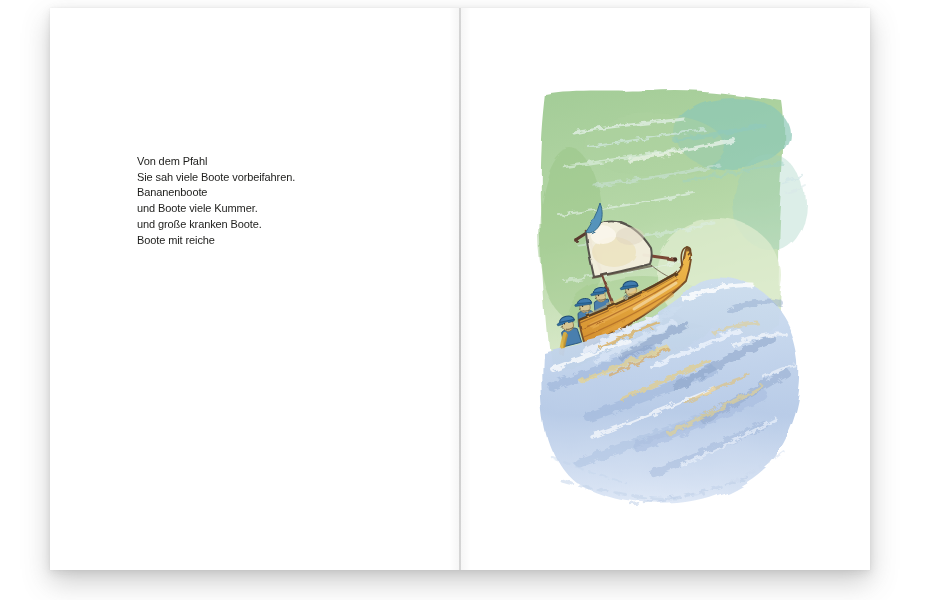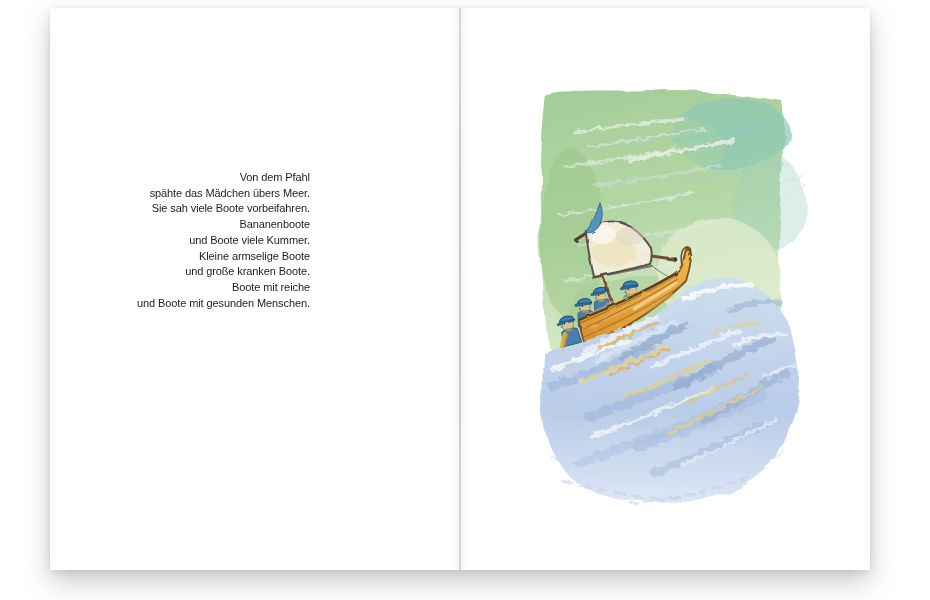--- a/index.html
+++ b/index.html
@@ -16,43 +16,39 @@
   .page.left::after{
     content:"";position:absolute;right:0;top:0;width:10px;height:100%;
     background:linear-gradient(to left, rgba(0,0,0,0.035), rgba(0,0,0,0));
   }
   .page.right::before{
     content:"";position:absolute;left:0;top:0;width:10px;height:100%;
     background:linear-gradient(to right, rgba(0,0,0,0.035), rgba(0,0,0,0));
   }
   .gutter{width:2px;height:100%;background:linear-gradient(to bottom,#d6d6d6,#c3c3c3 45%,#d6d6d6);}
   .poem{
-    position:absolute;left:87px;top:162px;
+    position:absolute;left:87px;top:146px;
     font-size:11px;line-height:15.7px;letter-spacing:-0.1px;color:#1d1d1b;
     white-space:nowrap;
-    text-align:right;
   }
   .illu{position:absolute;left:73px;top:77px;width:280px;height:430px;}
 </style>
 </head>
 <body>
 
 <div class="spread">
 
   <div class="page left">
     <div class="poem">
       <div>Von dem Pfahl</div>
-      <div>spähte das Mädchen übers Meer.</div>
       <div>Sie sah viele Boote vorbeifahren.</div>
       <div>Bananenboote</div>
       <div>und Boote viele Kummer.</div>
-      <div>Kleine armselige Boote</div>
       <div>und große kranken Boote.</div>
       <div>Boote mit reiche</div>
-      <div>und Boote mit gesunden Menschen.</div>
     </div>
   </div>
 
   <div class="gutter"></div>
 
   <div class="page right">
     <svg class="illu" viewBox="0 0 280 430" xmlns="http://www.w3.org/2000/svg" role="img" aria-label="Watercolor illustration: four sailors with blue caps in an orange wooden sailboat with a white sail and a blue pennant, riding tall blue waves under a sweeping green sky.">
       <defs>
         <filter id="wash" x="-15%" y="-15%" width="130%" height="130%">
           <feTurbulence type="fractalNoise" baseFrequency="0.016" numOctaves="3" seed="8" result="n"></feTurbulence>

